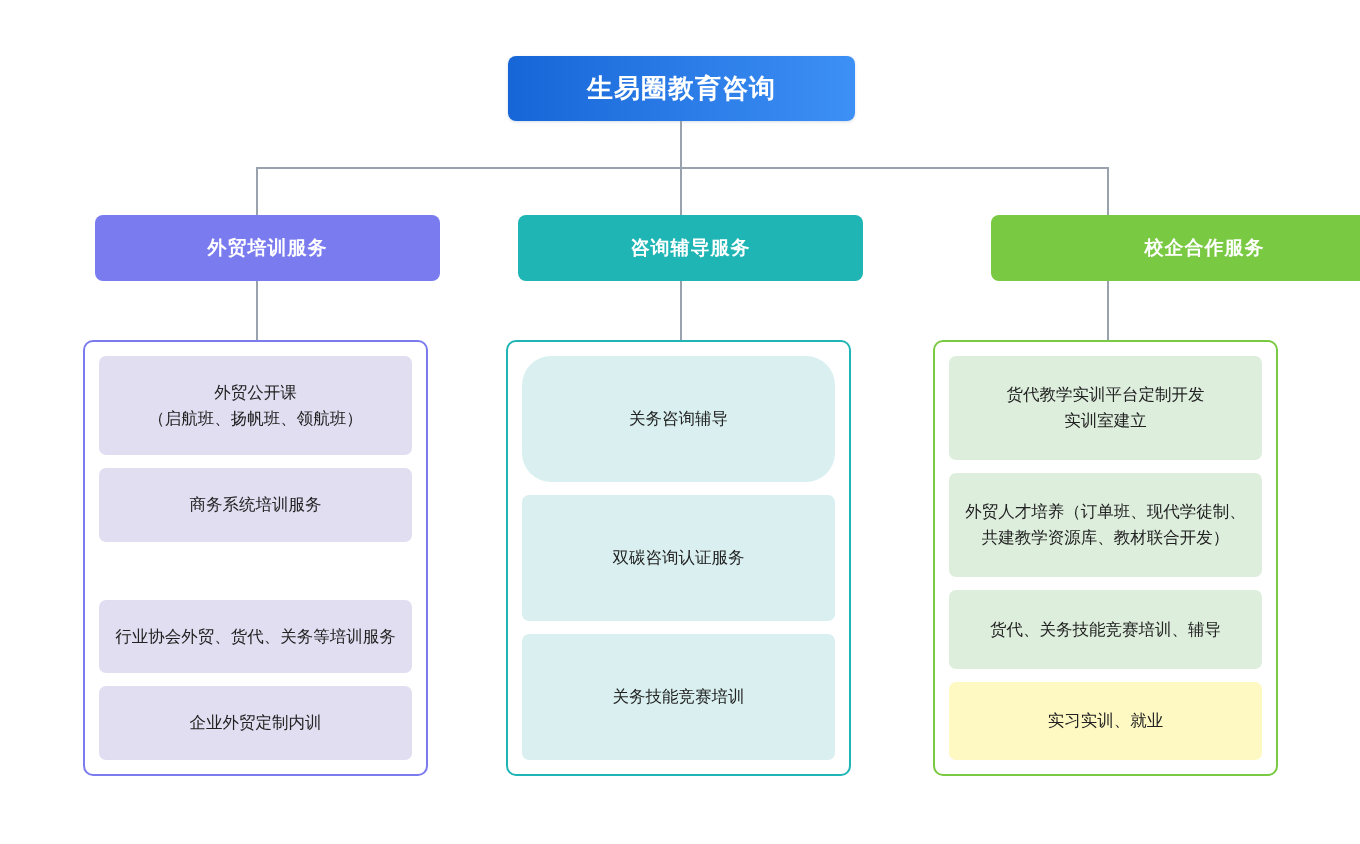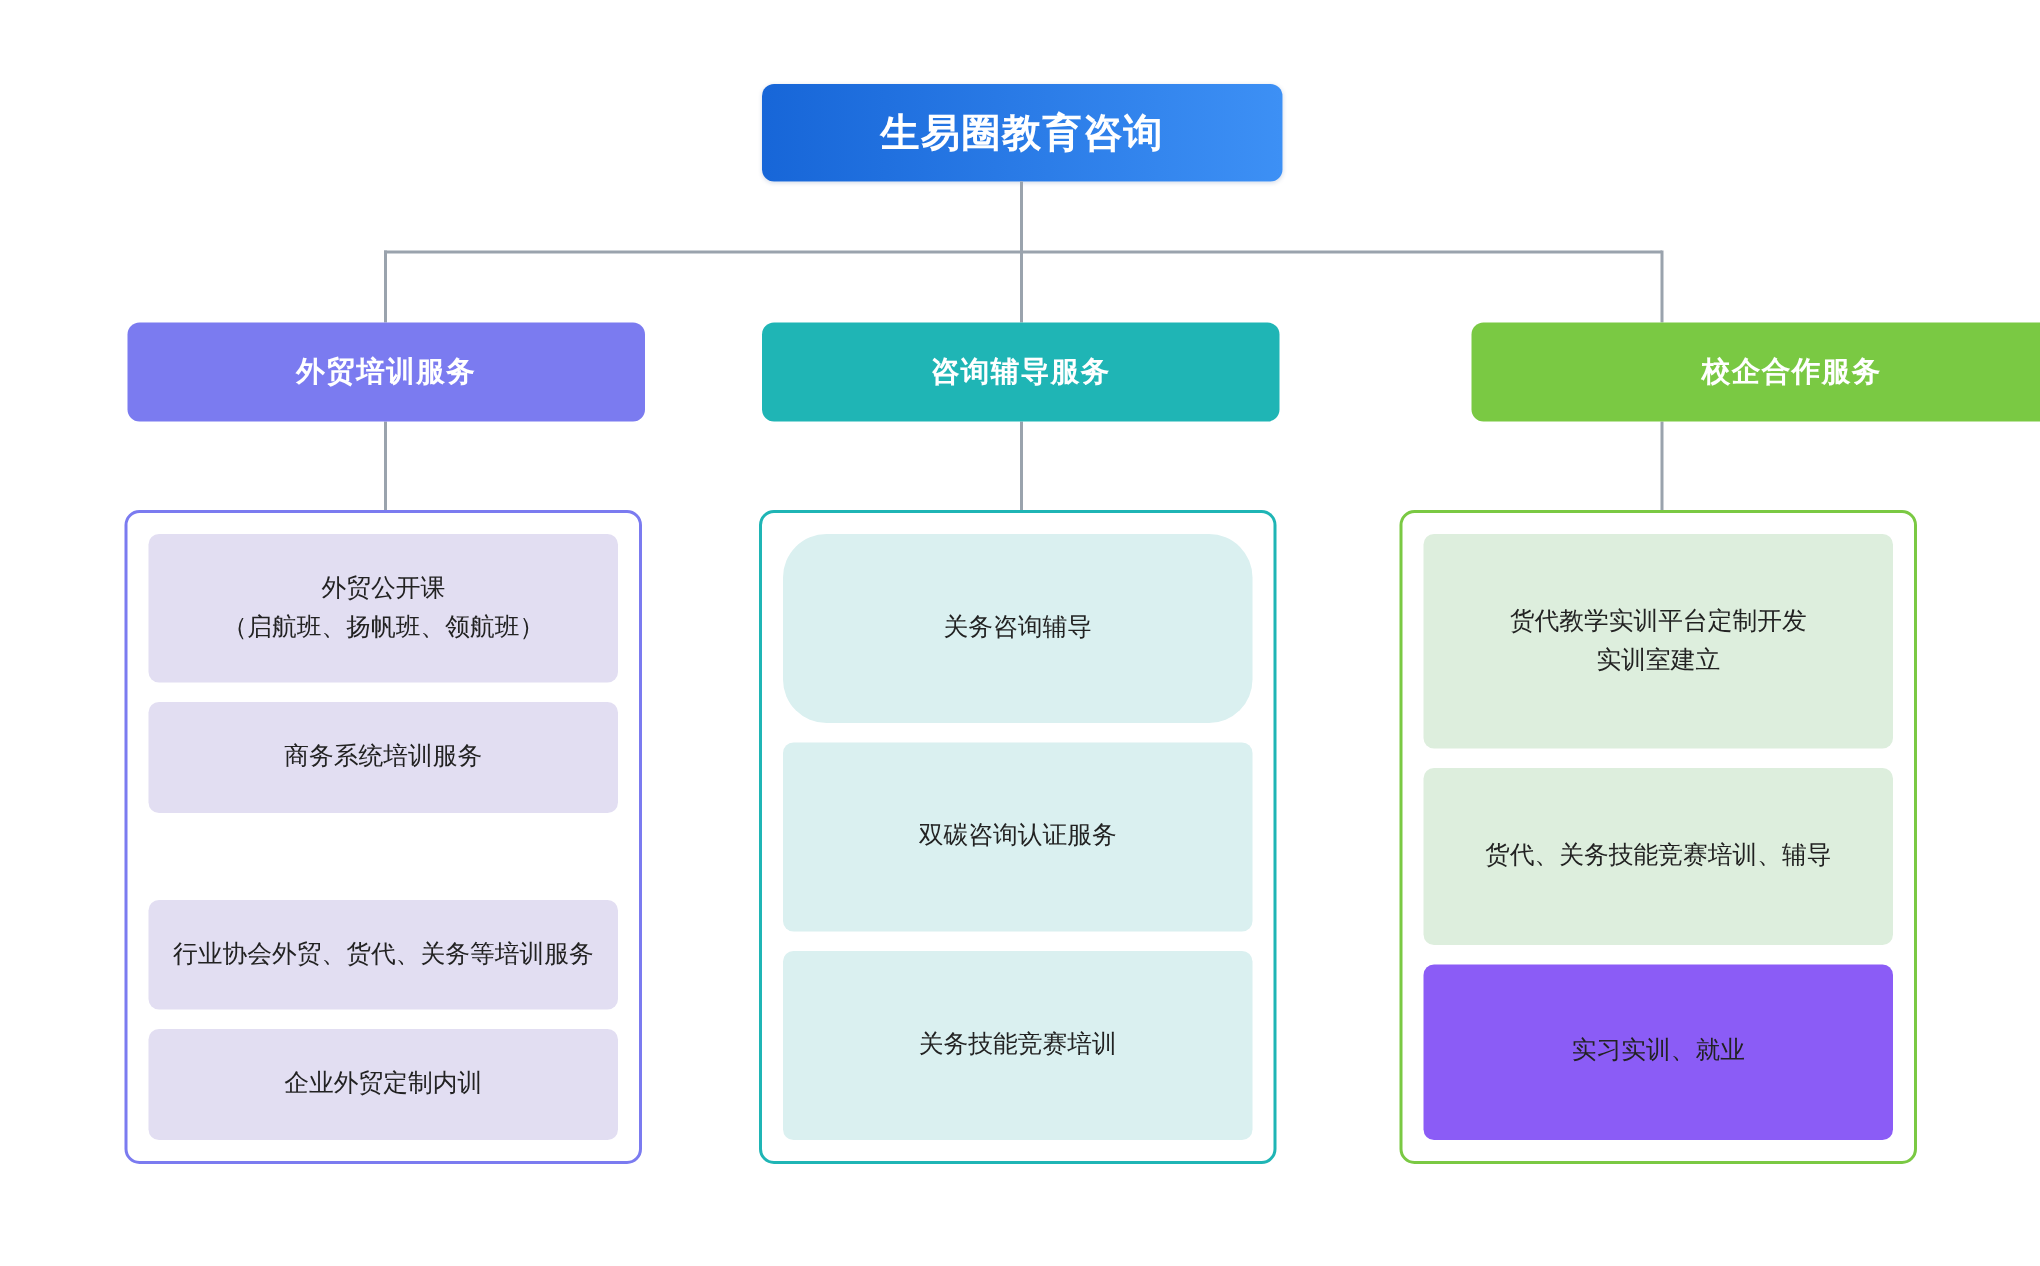--- a/index.html
+++ b/index.html
@@ -52,20 +52,21 @@
   
   .cat-header {
     position: absolute;
     top: 215px;
     width: 345px;
     height: 66px;
     border-radius: 8px;
     display: flex;
     align-items: center;
     justify-content: center;
+    margin-left: 10px;
   }
   .cat-header-label {
     color: #ffffff;
     font-size: 19px;
     font-weight: bold;
     letter-spacing: 1px;
   }
 
   .col0 .cat-header, .cat-header.c0 { left: 85px; }
   .cat-header.c1 { left: 508px; }
@@ -150,17 +151,18 @@
     <div class="item" style="background: rgb(218, 240, 240); border-radius: 29px;">关务咨询辅导</div>
     <div class="item" style="background: rgb(218, 240, 240);">双碳咨询认证服务</div>
     <div class="item" style="background: rgb(218, 240, 240);">关务技能竞赛培训</div>
   </div>
 
   <div class="cat-box c2" style="border-color: rgb(122, 201, 67);">
     <div class="item" style="background: rgb(221, 238, 221); display: flex; flex-direction: column; ">
         <span>货代教学实训平台定制开发</span>
         <span>实训室建立</span>
       </div>
+    <div class="item" style="background: rgb(221, 238, 221);">外贸人才培养（订单班、现代学徒制、共建教学资源库、教材联合开发）</div>
     <div class="item" style="background: rgb(221, 238, 221);">货代、关务技能竞赛培训、辅导</div>
-    <div class="item" style="background: #8b5cf6;">实习实训、就业</div>
+    <div class="item" style="background: #fef9c3;">实习实训、就业</div>
   </div>
 
 </div>
 
 </body></html>

